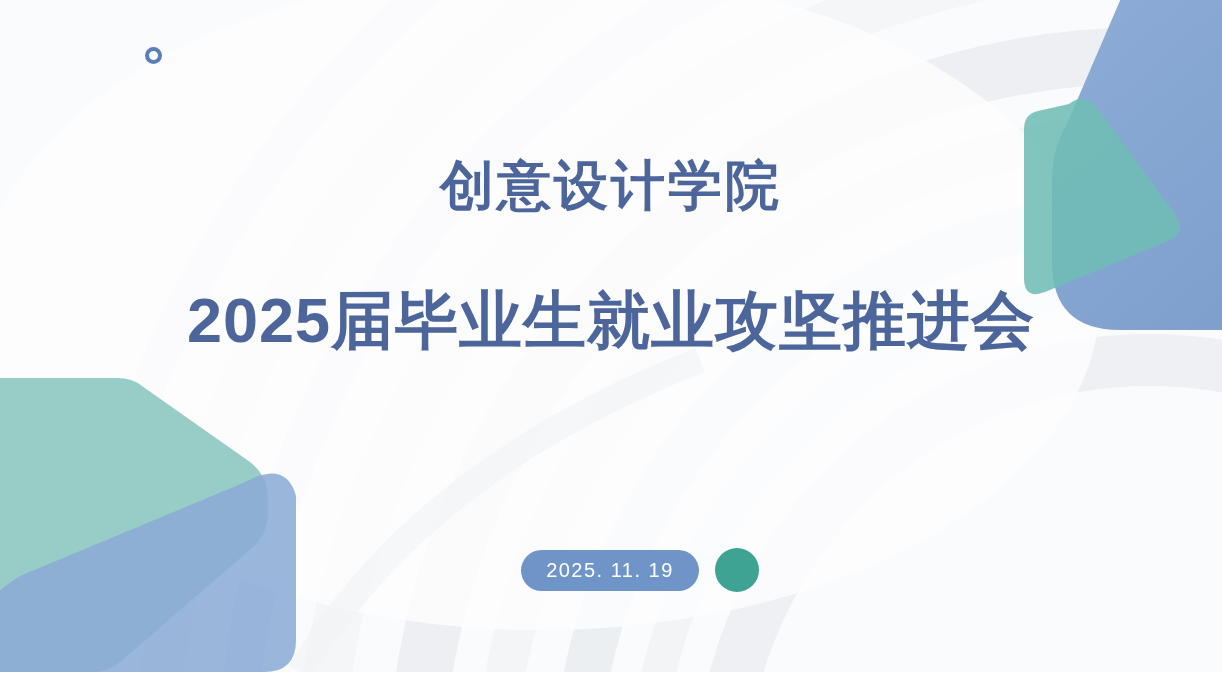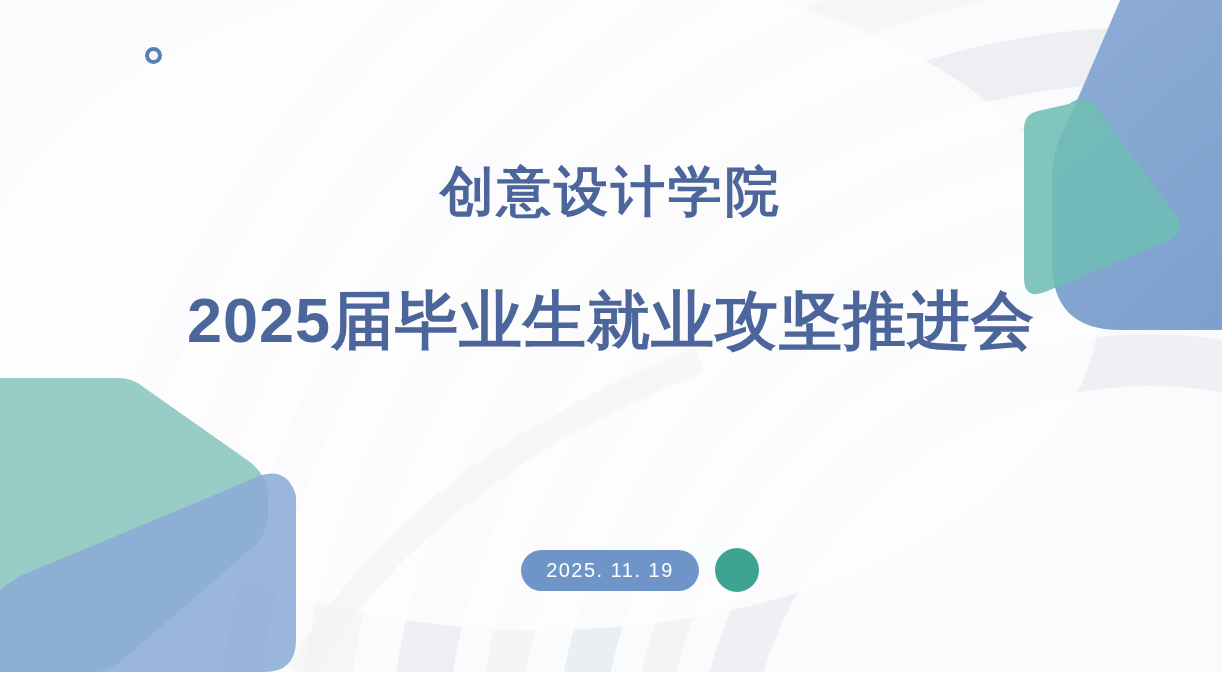--- a/index.html
+++ b/index.html
@@ -45,21 +45,21 @@
     left: 0;
     top: 0;
     width: 1222px;
     height: 672px;
     pointer-events: none;
   }
 
   .subtitle-line {
     position: absolute;
     left: 0;
-    top: 160px;
+    top: 154px;
     width: 1222px;
     text-align: center;
     font-size: 54px;
     line-height: 1.16;
     font-weight: 700;
     letter-spacing: 3px;
     color: #4c669b;
     white-space: nowrap;
   }
 

